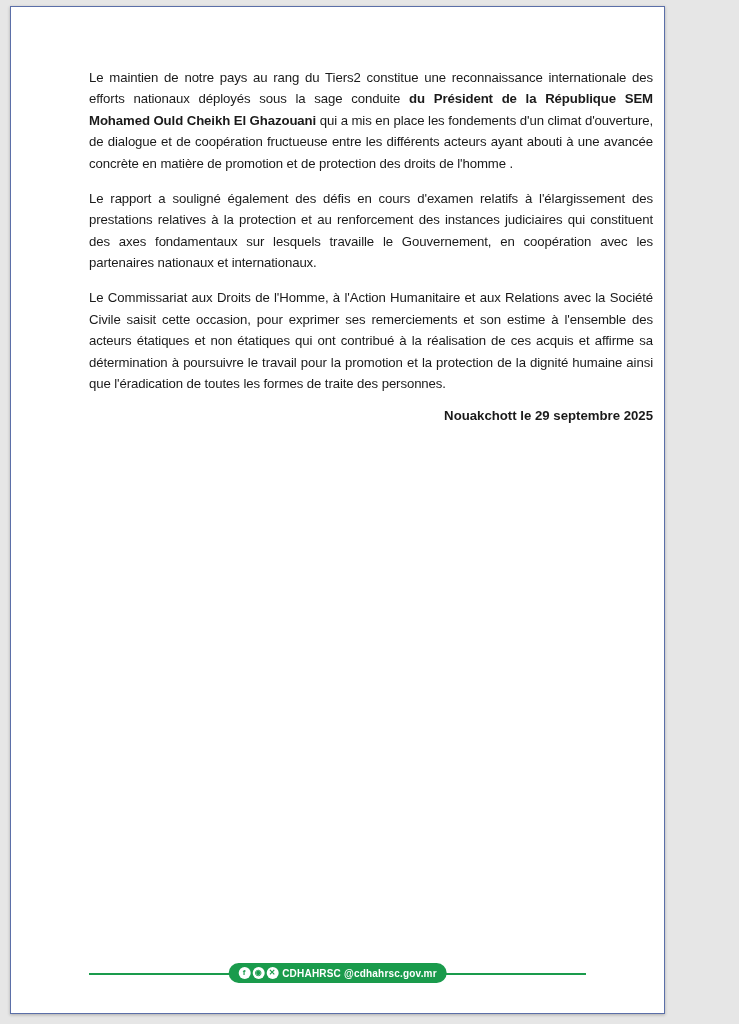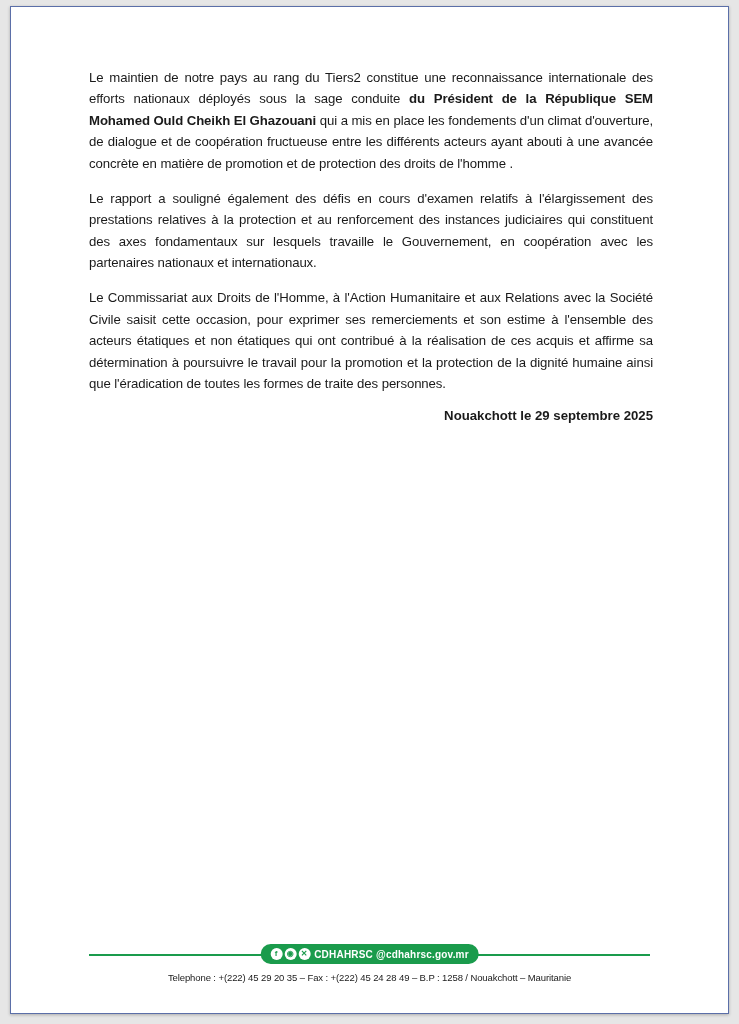--- a/index.html
+++ b/index.html
@@ -16,21 +16,21 @@
   .page-outer {
     position: relative;
     width: 739px;
     height: 1024px;
     background: #e6e6e6;
     box-sizing: border-box;
     padding: 6px 10px 10px 10px;
   }
   .page {
     position: relative;
-    width: 719px;
+    width: 655px;
     height: 1008px;
     background: #ffffff;
     border: 1px solid #5b6fa8;
     box-sizing: border-box;
     box-shadow: 0 1px 3px rgba(0,0,0,0.25);
   }
   .content {
     position: absolute;
     left: 78px;
     top: 60px;
@@ -148,17 +148,16 @@
         <div class="footer-rule"></div>
         <div class="social-pill">
           <span class="social-icons">
             <span class="ic">f</span>
             <span class="ic">◉</span>
             <span class="ic">✕</span>
           </span>
           <span class="social-text">CDHAHRSC @cdhahrsc.gov.mr</span>
         </div>
       </div>
-      <div class="footer-contact">Telephone : +(222) 45 29 20 35 – Fax : +(222) 45 24 28 49 – B.P : 1258 / Nouakchott – Mauritanie</div>
     </div>
 
   </div>
 </div>
 
 </body></html>

